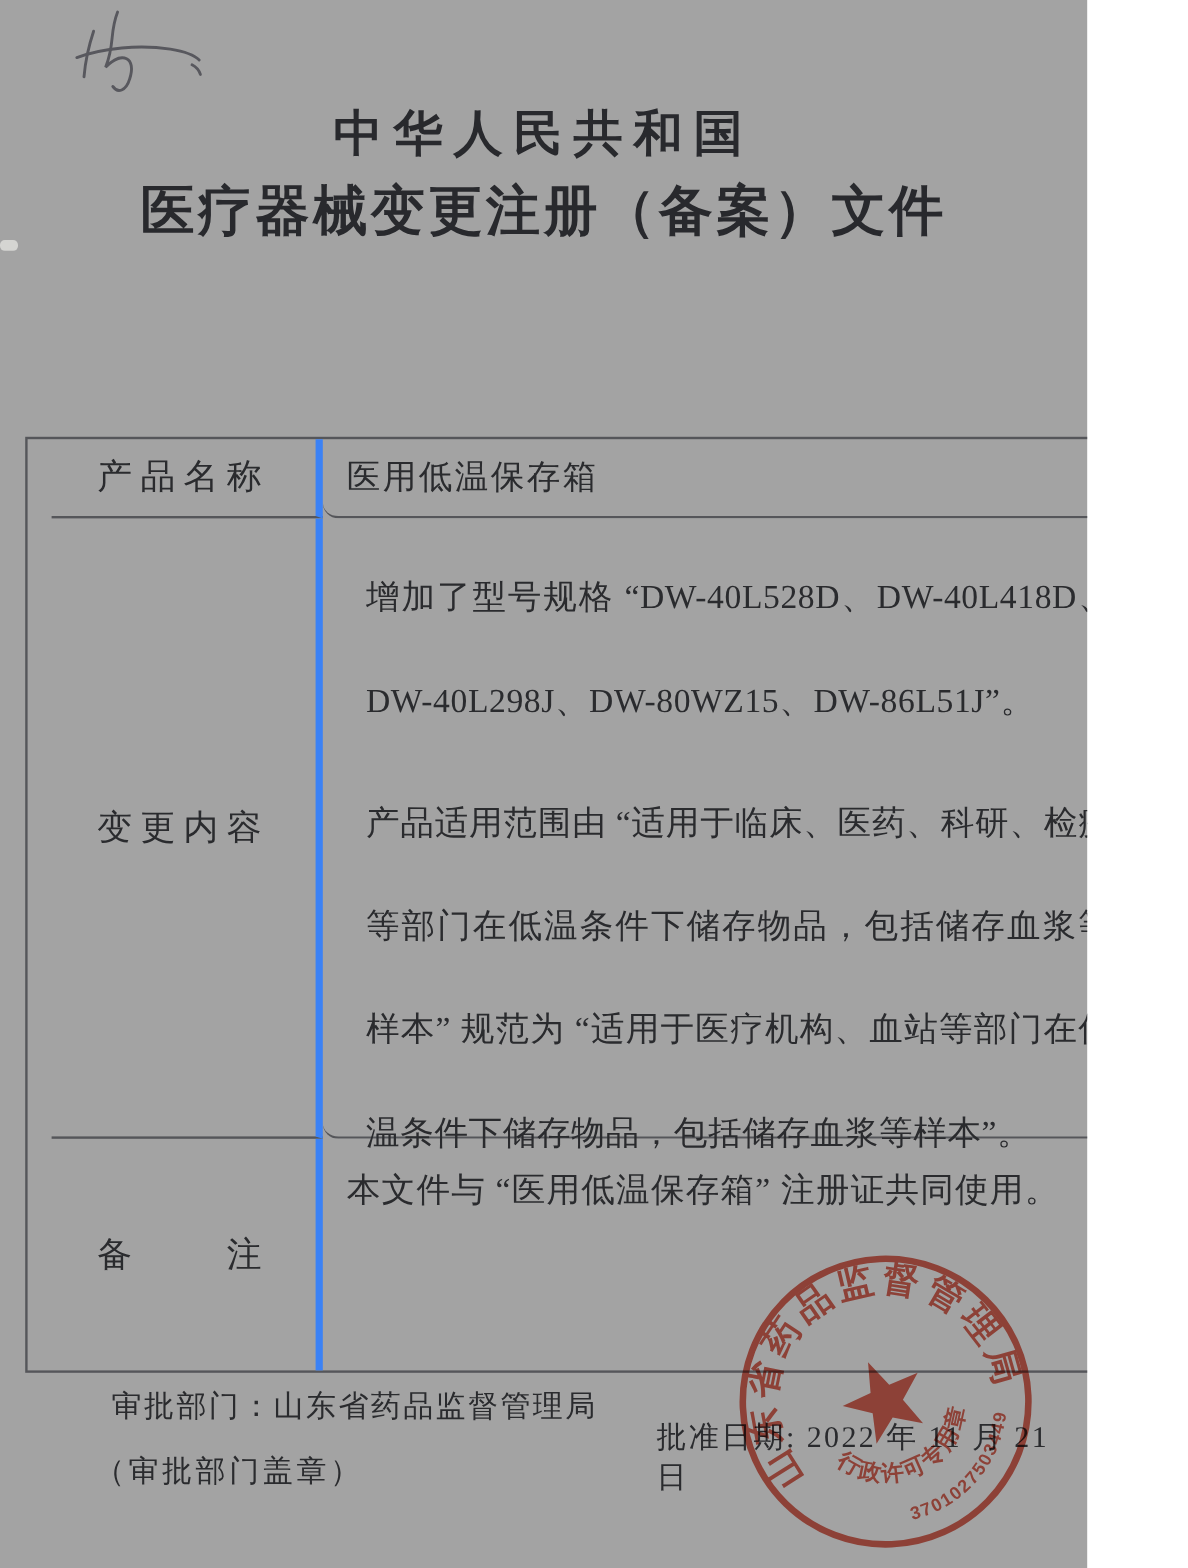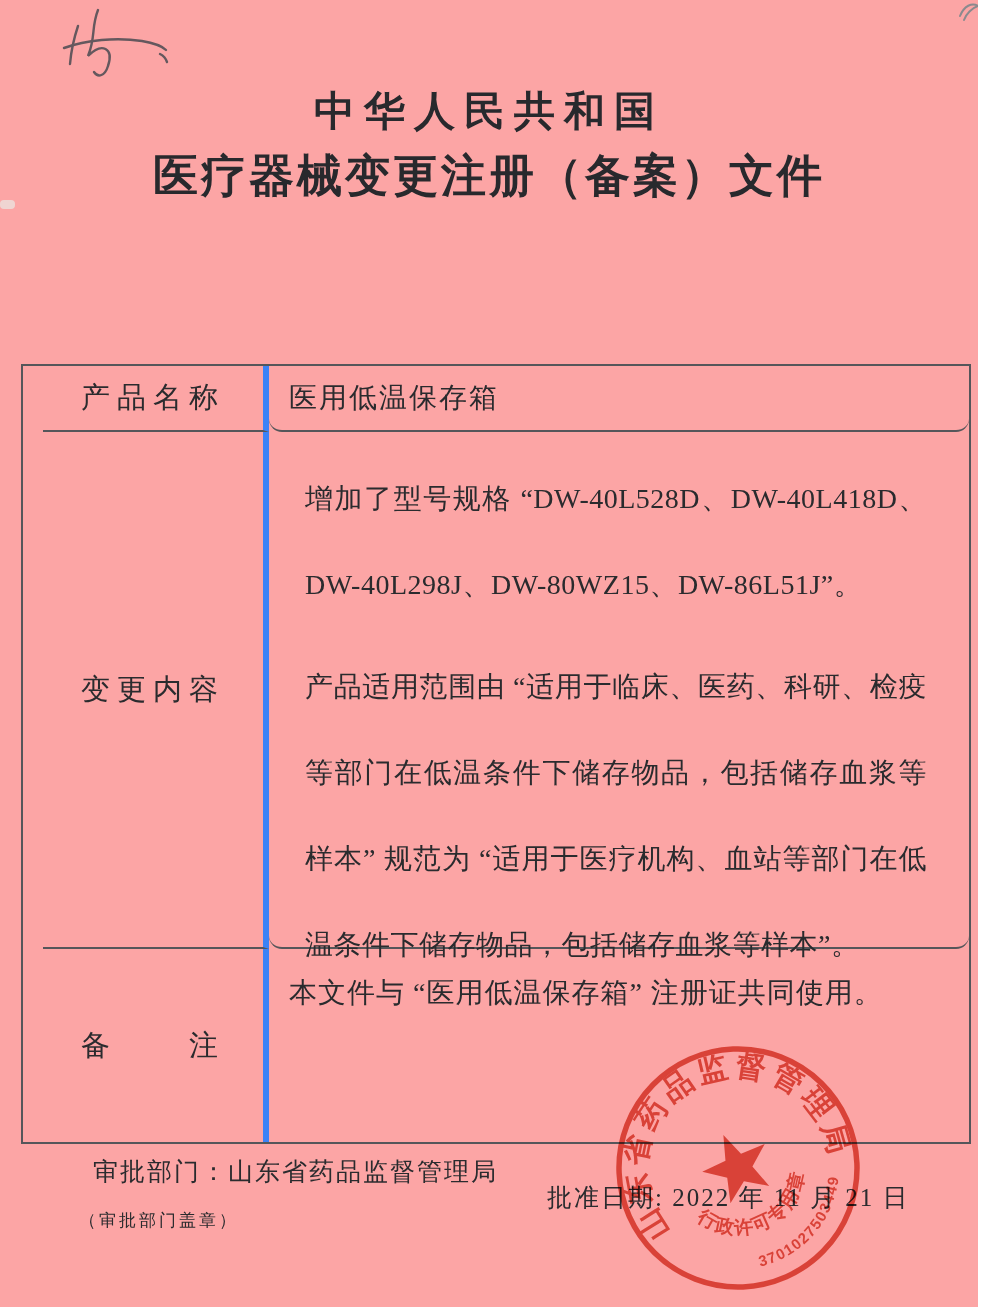--- a/index.html
+++ b/index.html
@@ -2,22 +2,22 @@
 <html><head>
 <meta charset="utf-8">
 <style>
   html,body{margin:0;padding:0;}
   body{
     background:#ffffff;
     font-family:"Liberation Serif","DejaVu Serif",serif;
   }
   .page{
     position:relative;
-    width:978px;height:1307px;
-    background:#fca5a5;
+    width:906px;height:1307px;
+    background:#a3a3a3;
     overflow:hidden;
     color:#26272b;
   }
   
   .title1{
     position:absolute;top:84px;left:0;width:100%;
     text-align:center;font-size:41px;font-weight:bold;
     letter-spacing:9px;color:#28292d;
   }
   .title2{
@@ -64,21 +64,21 @@
   .row3-content{
     padding:14px 16px 0 20px;line-height:60px;letter-spacing:1px;
   }
   
   .approval{
     position:absolute;top:1155px;left:93px;
     font-size:25px;letter-spacing:2px;color:#2a2b2e;
   }
   .seal-note{
     position:absolute;top:1209px;left:79px;
-    font-size:17px;letter-spacing:3px;color:#2a2b2e;
+    font-size:25px;letter-spacing:3px;color:#2a2b2e;
   }
   .approve-date{
     position:absolute;top:1157px;left:547px;
     font-size:25px;letter-spacing:2px;color:#2a2b2e;margin-top:24px;
   }
   
   .stamp{
     position:absolute;left:593px;top:1023px;width:290px;height:290px;
     mix-blend-mode:multiply;opacity:0.88;
     pointer-events:none;

